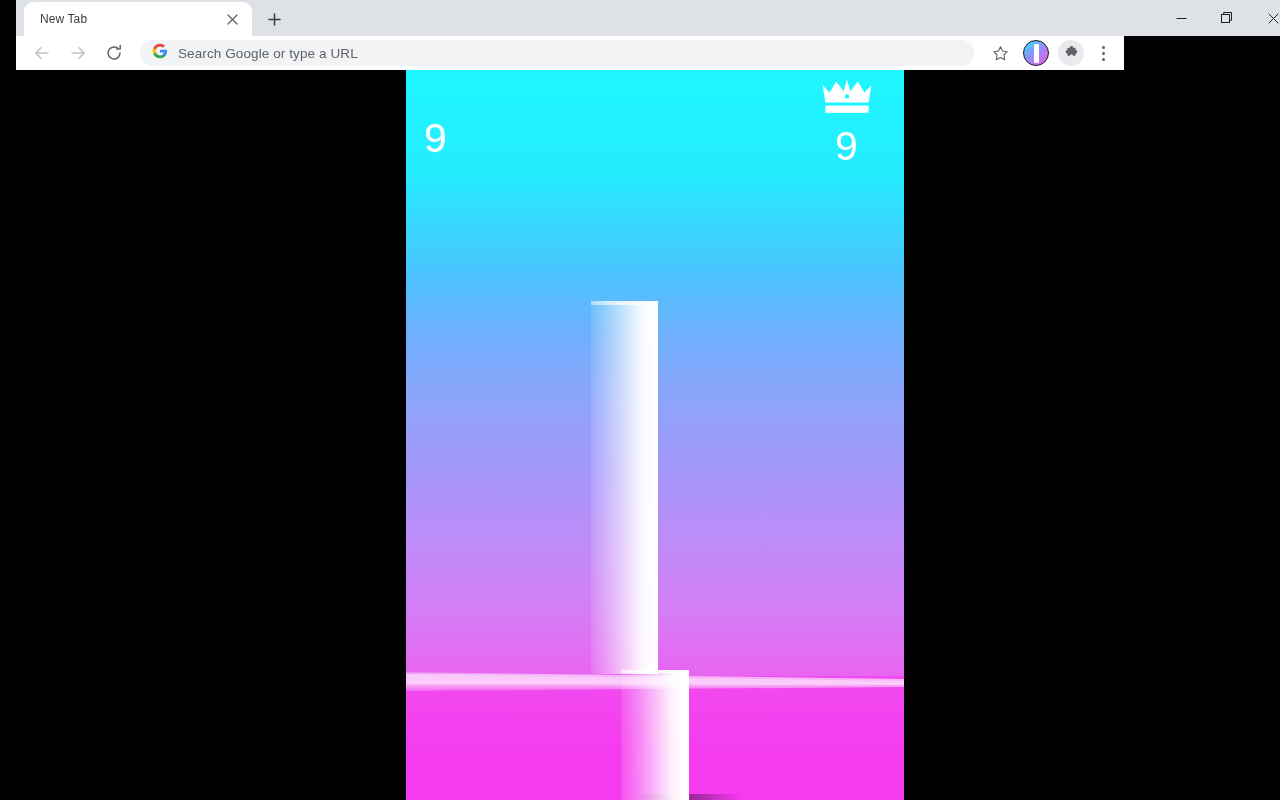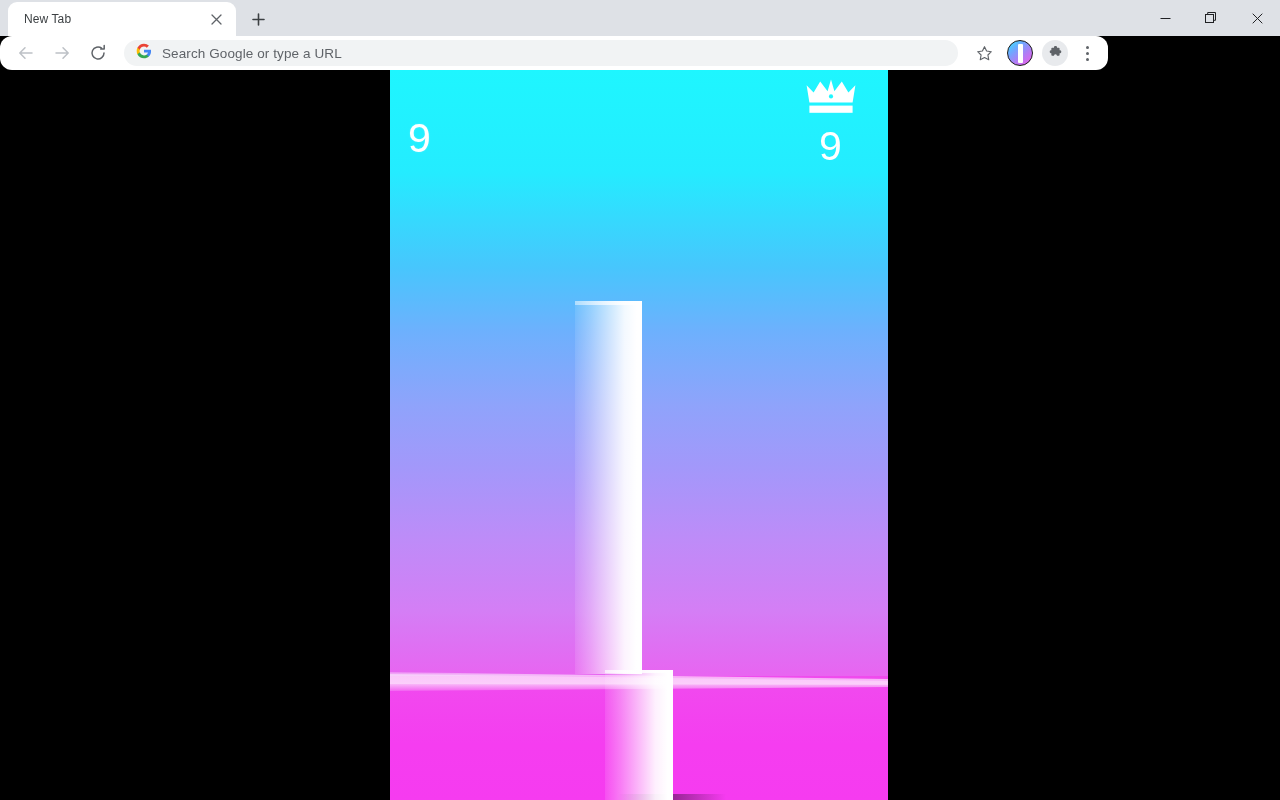--- a/index.html
+++ b/index.html
@@ -4,21 +4,21 @@
 <style>
   * { margin:0; padding:0; box-sizing:border-box; }
   html,body {
     width:1280px; height:800px; overflow:hidden;
     background:#000;
     font-family:"Liberation Sans", sans-serif;
     -webkit-font-smoothing:antialiased;
   }
 
   
-  #browser { position:absolute; inset:0; }
+  #browser { position:absolute; inset:0;margin-left:16px; }
 
   
   .tabstrip {
     position:absolute; left:0; top:0; width:1280px; height:36px;
     background:#dee1e6;
     display:flex; align-items:flex-end;
   }
   .tab {
     position:relative;
     width:228px; height:34px; margin-left:8px;
@@ -52,21 +52,20 @@
     display:flex; align-items:center;
   }
   .wc { width:46px; height:32px; display:flex; align-items:center; justify-content:center; color:#202124; }
 
   
   .toolbar {
     position:absolute; left:0; top:36px; width:1108px; height:34px;
     background:#fff;
     display:flex; align-items:center;
     padding:0 8px;
-    border-radius:12px;
   }
   .tb-btn {
     width:28px; height:28px; margin:0 4px;
     border-radius:50%;
     display:flex; align-items:center; justify-content:center;
     color:#5f6368; flex:none;
   }
   .tb-btn.disabled { color:#bdc1c6; }
 
   .omnibox {

